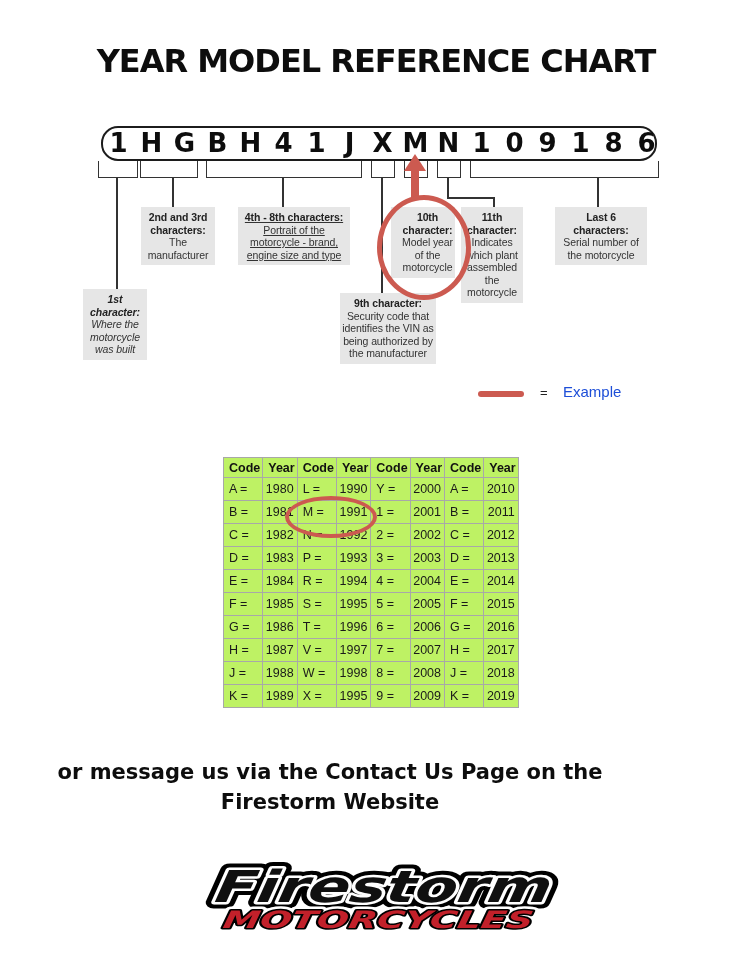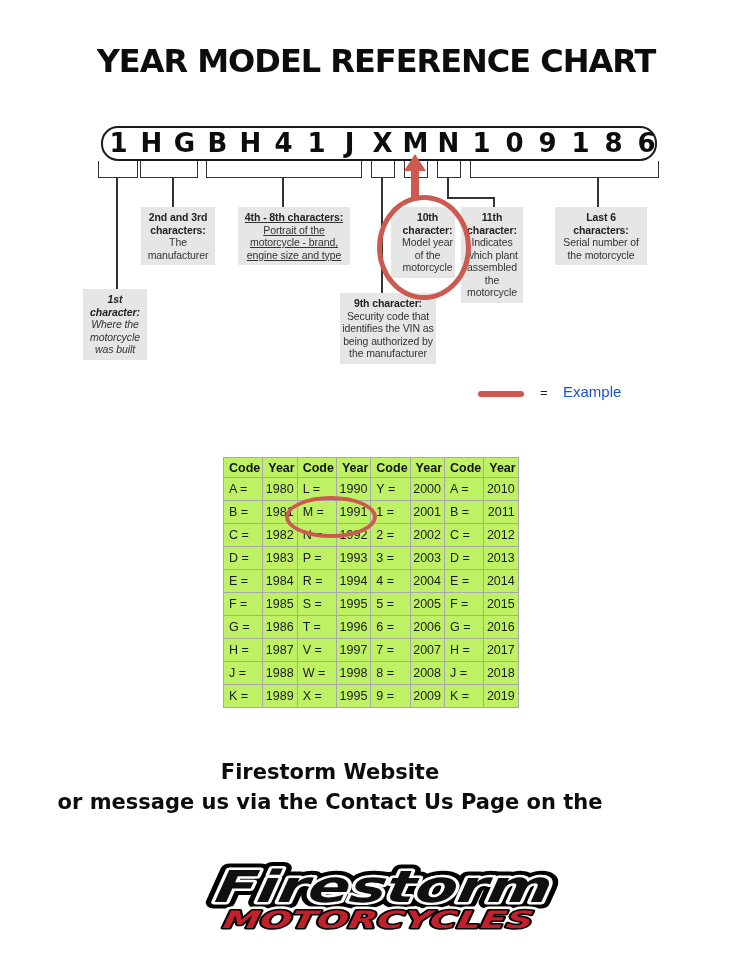--- a/index.html
+++ b/index.html
@@ -292,22 +292,22 @@
           <td class="year-cell">2009</td>
           <td class="code-cell">K =</td>
           <td class="year-cell">2019</td>
         </tr>
       </tbody>
   </table>
 
   <div class="red-ellipse thin" style="left:285px;top:496px;width:84px;height:34px;"></div>
 
   <div class="help-block">
+    <div>or message us via the Contact Us Page on the</div>
     <div>Firestorm Website</div>
-    <div>or message us via the Contact Us Page on the</div>
   </div>
 
   <svg class="logo-svg" width="390" height="86" viewBox="0 0 390 86">
     <g transform="translate(12,0) skewX(-10)" text-anchor="middle" font-family="DejaVu Sans, sans-serif" font-weight="bold" font-style="italic">
       <text x="192" y="48" font-size="44" textLength="336" lengthAdjust="spacingAndGlyphs" fill="#000" stroke="#000" stroke-width="13" stroke-linejoin="round">Firestorm</text>
       <text x="192" y="48" font-size="44" textLength="336" lengthAdjust="spacingAndGlyphs" fill="#101010" stroke="#fff" stroke-width="5" stroke-linejoin="round" paint-order="stroke">Firestorm</text>
       <text x="192" y="74" font-size="24" textLength="310" lengthAdjust="spacingAndGlyphs" fill="#fff" stroke="#fff" stroke-width="8" stroke-linejoin="round">MOTORCYCLES</text>
       <text x="192" y="74" font-size="24" textLength="310" lengthAdjust="spacingAndGlyphs" fill="#c2202a" stroke="#000" stroke-width="3" stroke-linejoin="round" paint-order="stroke">MOTORCYCLES</text>
     </g>
   </svg>

